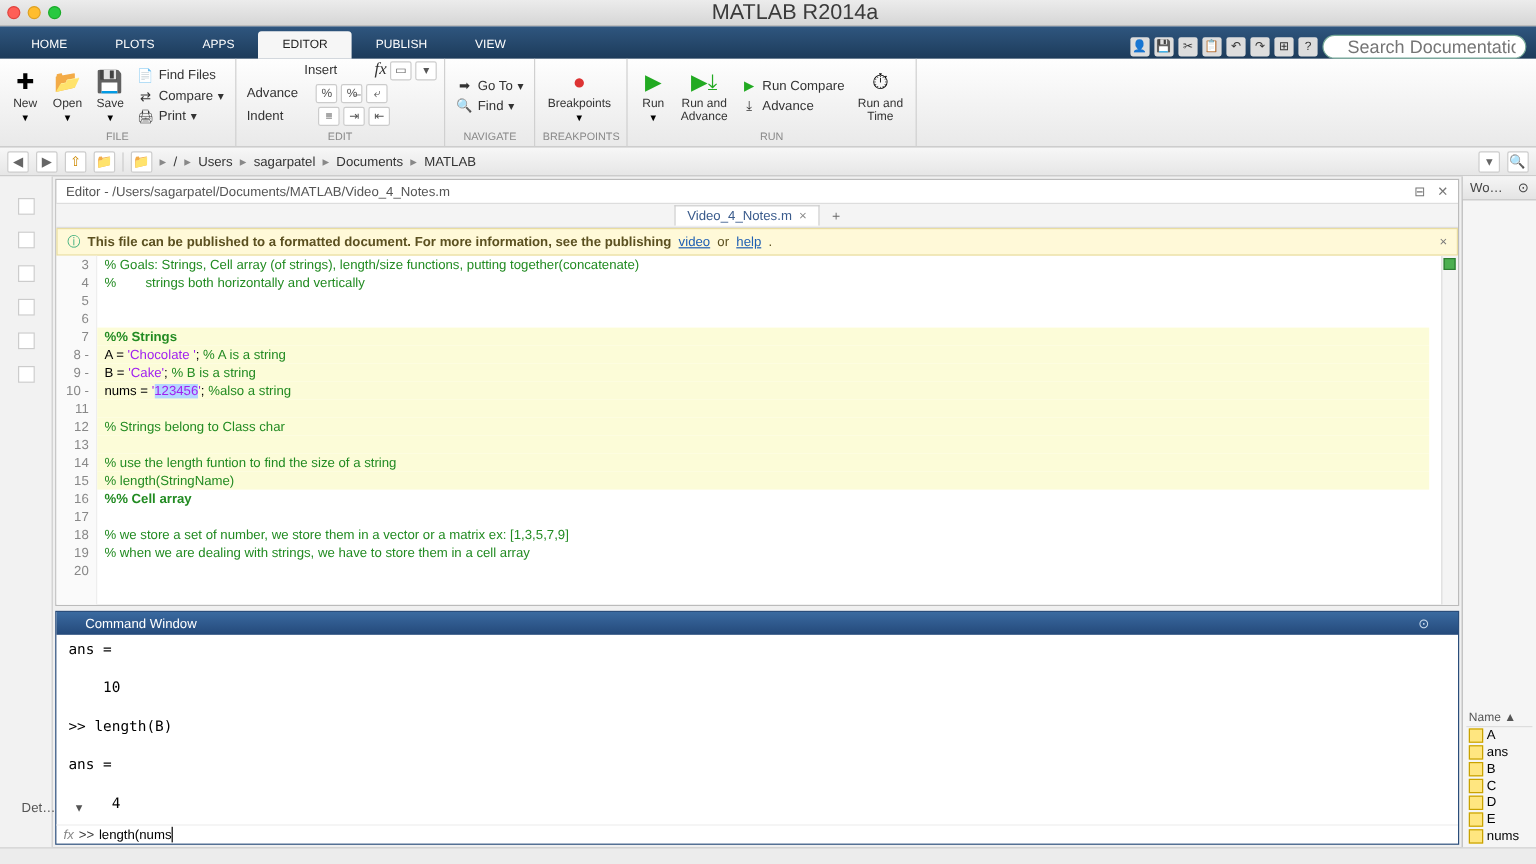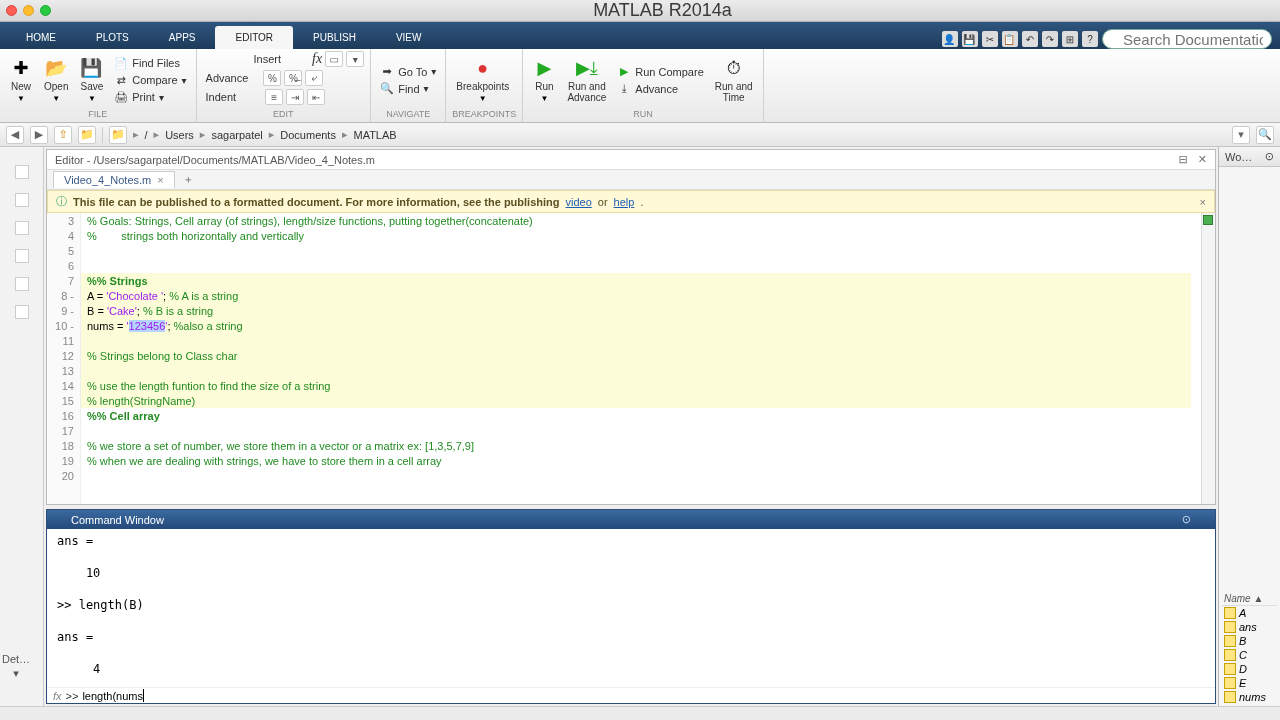--- a/index.html
+++ b/index.html
@@ -48,21 +48,21 @@
 .gutter-left{width:44px;background:#f2f2f2;border-right:1px solid #ccc;display:flex;flex-direction:column;align-items:center;padding-top:18px;gap:14px;}
 .gutter-left .g{width:14px;height:14px;border:1px solid #ccc;background:#fff;cursor:pointer;}
 .center { flex:1; display:flex; flex-direction:column; }
 .right { width:62px; border-left:1px solid #b8b8b8; background:#f5f5f5; display:flex; flex-direction:column;justify-content:space-between;}
 .panel-title { background:linear-gradient(#f5f5f5,#e4e4e4); border-bottom:1px solid #c4c4c4; padding:3px 6px; font-size:11px; color:#444; display:flex; align-items:center; justify-content:space-between;}
 
 
 .editor-pane { flex:1; min-height:0; display:flex; flex-direction:column; border:1px solid #bbb; background:#fff; margin:2px;}
 .editor-head { padding:3px 8px; font-size:11px; color:#555; border-bottom:1px solid #ddd; display:flex; align-items:center; justify-content:space-between;}
 .editor-head .closebtns{display:flex;gap:10px;color:#777;}
-.file-tabs { display:flex; align-items:center; background:#f4f4f4; border-bottom:1px solid #ddd; height:20px; padding-left:6px;}
+.file-tabs { display:flex; align-items:center; background:#f4f4f4; border-bottom:1px solid #ddd; height:20px; padding-left:6px;justify-content:center;}
 .file-tab { padding:2px 10px; background:#fff; border:1px solid #ccc; border-bottom:none; font-size:10px; display:flex; align-items:center; gap:6px; color:#3a5b8c; cursor:pointer;}
 .file-tab .x{color:#888;cursor:pointer;}
 .add-tab{margin-left:4px;color:#666;cursor:pointer;padding:0 4px;}
 .pubnotice { background:#fff9d8; border:1px solid #e8dca0; padding:3px 8px; color:#5b5020; display:flex; align-items:center; gap:6px;}
 .pubnotice a{color:#1e5fb3;text-decoration:underline;cursor:pointer;}
 .pubnotice .pub-close{margin-left:auto;color:#777;cursor:pointer;}
 
 .code-area { flex:1; display:flex; overflow:hidden; font-family:Menlo,Consolas,monospace; font-size:12px;}
 .lineno { width:34px; background:#fafafa; color:#888; text-align:right; padding:1px 6px 0 0; line-height:15px; border-right:1px solid #eee;}
 .code { flex:1; padding:1px 6px; line-height:15px; white-space:pre; position:relative;}
@@ -76,28 +76,28 @@
 
 .cmd-pane { height:195px; border:1px solid #2a4d7a; background:#fff; margin:2px; display:flex; flex-direction:column;}
 .cmd-title { background:linear-gradient(#3a6aa0,#24497a); color:#fff; padding:3px 24px; font-size:12px; display:flex; justify-content:space-between; align-items:center;}
 .cmd-body { flex:1; font-family:Menlo,Consolas,monospace; font-size:12px; padding:4px 10px; line-height:16px; overflow:hidden; white-space:pre;}
 .cmd-input-row{display:flex;align-items:center;border-top:1px solid #eee;padding:1px 6px;font-family:Menlo,Consolas,monospace;font-size:12px;}
 .fxmark{font-style:italic;color:#888;margin-right:4px;}
 .prompt{color:#333;margin-right:4px;}
 .cursor{display:inline-block;width:1px;height:13px;background:#000;vertical-align:middle;}
 
 
-.ws-list{padding:2px 3px;font-style:italic;}
+.ws-list{padding:2px 3px;}
 .ws-head{font-size:10px;color:#555;border-bottom:1px solid #ddd;padding:1px 2px;}
 .ws-row{display:flex;align-items:center;gap:3px;padding:1px 2px;font-size:11px;cursor:pointer;}
 .ws-row .cube{width:12px;height:12px;background:#ffe680;border:1px solid #c9a200;}
 
 
 .bottom{height:14px;background:#ececec;border-top:1px solid #ccc;}
-.det-label{position:absolute;left:2px;bottom:40px;font-size:10px;color:#555;display:flex;align-items:center;gap:2px;flex-direction:column;}
+.det-label{position:absolute;left:18px;bottom:40px;font-size:10px;color:#555;display:flex;align-items:center;gap:17px;}
 </style>
 </head>
 <body>
 
 <div class="titlebar">
   <div class="traffic">
     <span class="tl-red"></span>
     <span class="tl-yellow"></span>
     <span class="tl-green"></span>
   </div>

